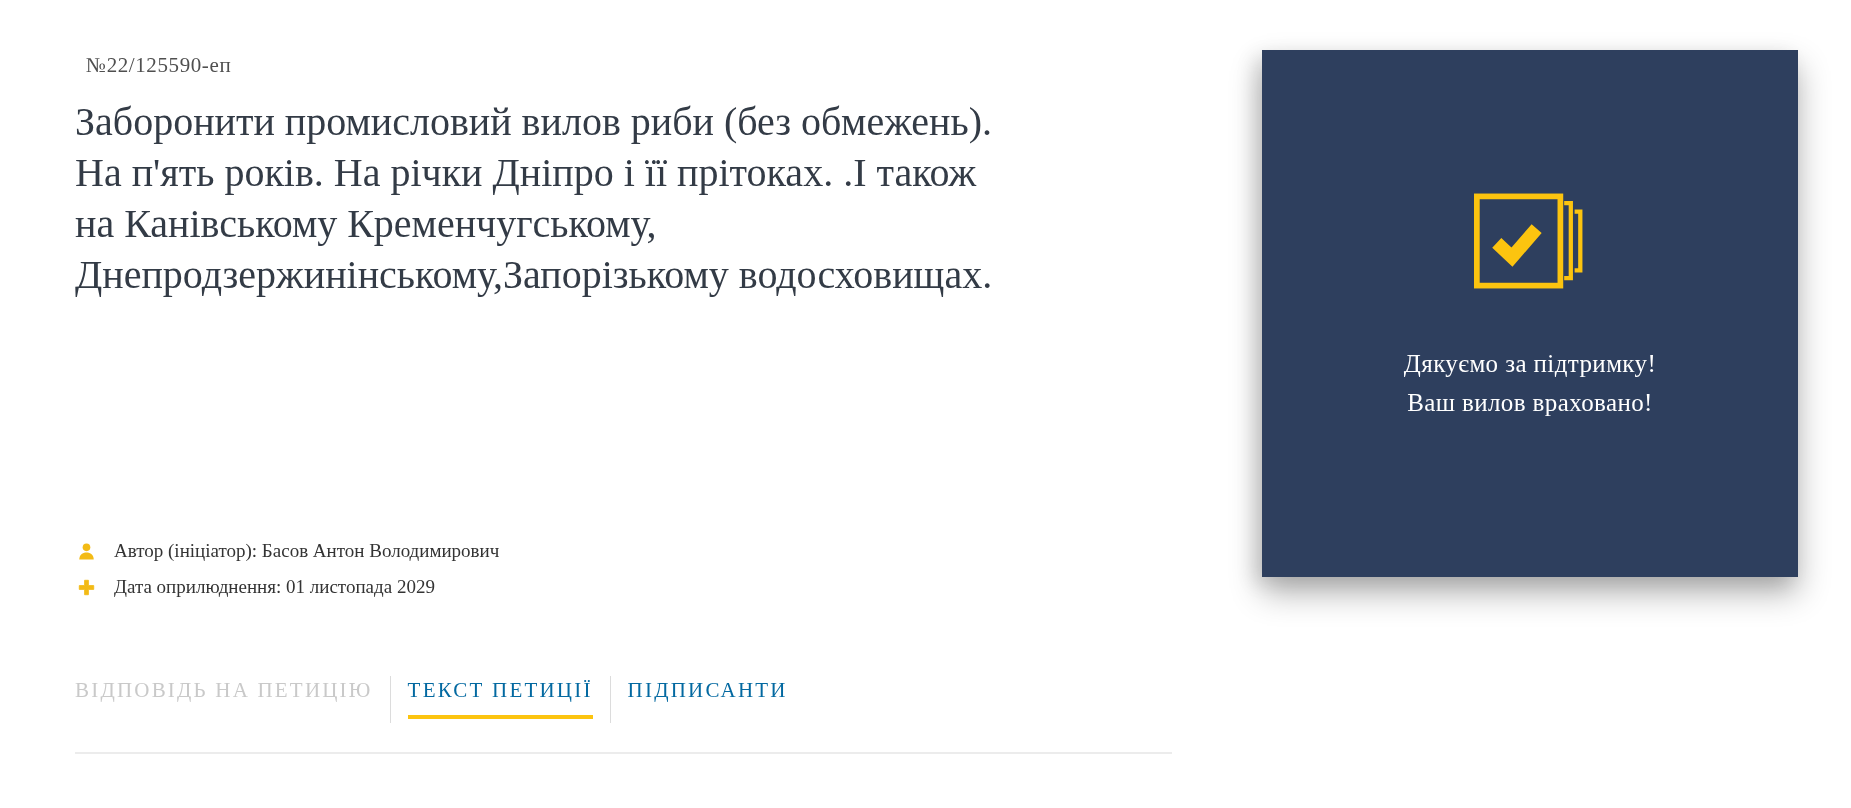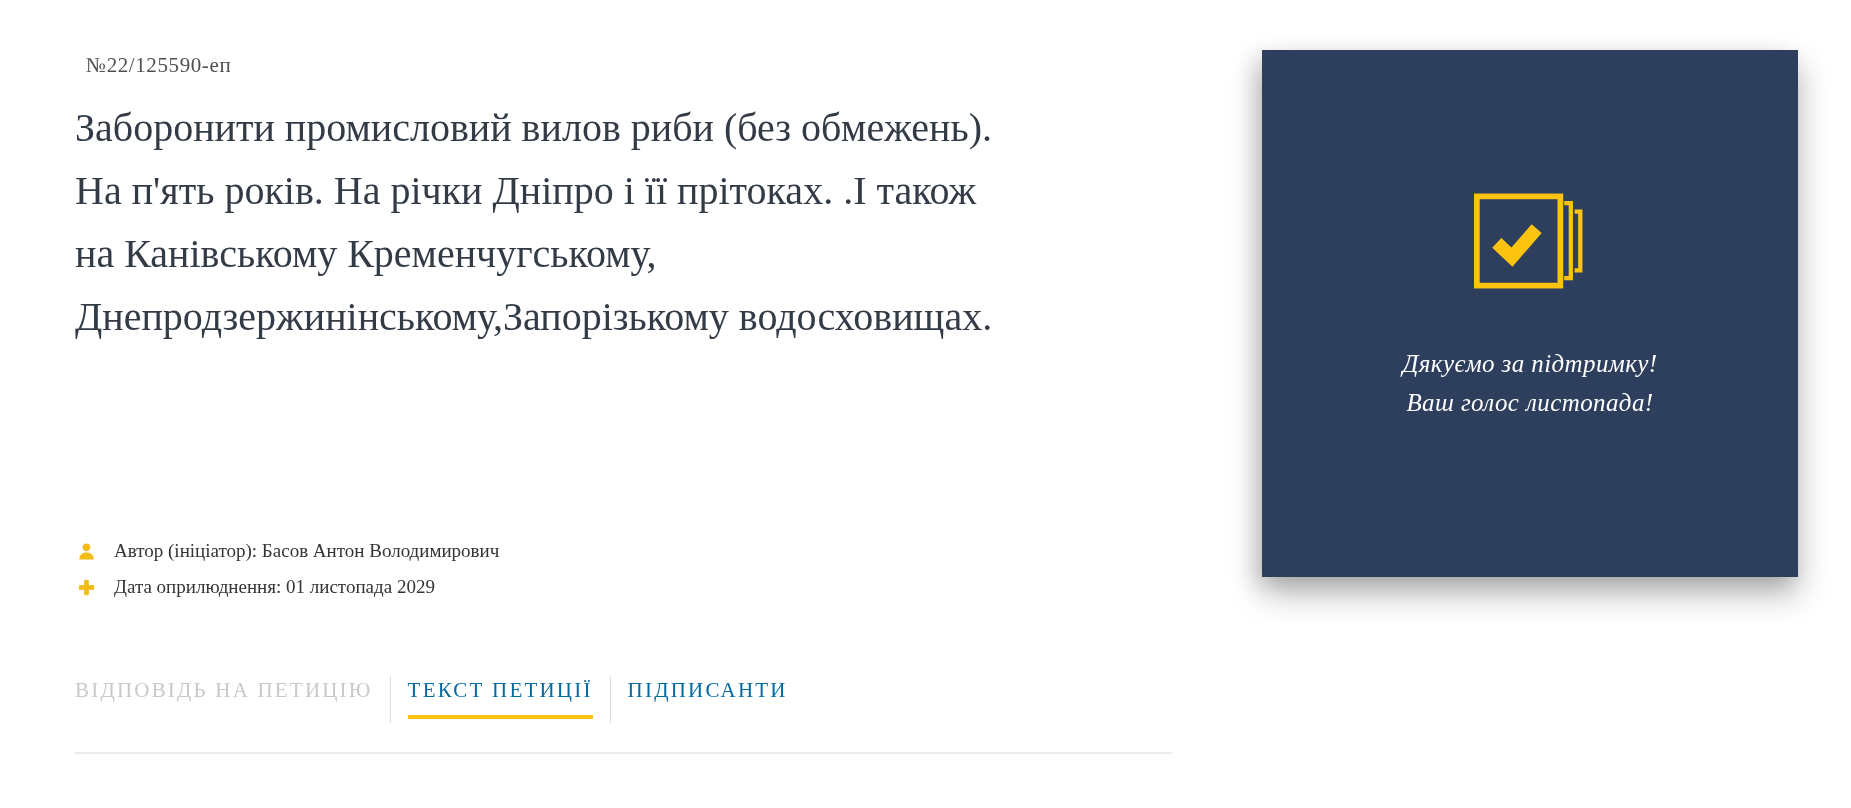--- a/index.html
+++ b/index.html
@@ -21,21 +21,21 @@
     letter-spacing: 0.6px;
     color: #4f4f4f;
   }
 
   .petition-title {
     position: absolute;
     left: 75px;
     top: 96px;
     width: 950px;
     font-size: 40px;
-    line-height: 63px;
+    line-height: 51px;
     font-weight: 400;
     color: #333b46;
   }
 
   .meta {
     position: absolute;
     left: 78px;
     top: 540px;
   }
   .meta-row {
@@ -94,21 +94,20 @@
     position: absolute;
     left: 1262px;
     top: 50px;
     width: 536px;
     height: 527px;
     background: #2e3f5e;
     box-shadow: -8px 6px 18px rgba(0,0,0,0.10), 0 16px 30px rgba(0,0,0,0.30);
     display: flex;
     flex-direction: column;
     align-items: center;
-    font-style: italic;
   }
   .vote-card .doc-icon {
     margin-top: 142px;
     width: 112px;
     height: 98px;
   }
   .vote-card .doc-icon svg { width: 100%; height: 100%; }
   .vote-card .thanks {
     margin-top: 54px;
     text-align: center;
@@ -159,15 +158,15 @@
   <span class="doc-icon">
     <svg viewBox="0 0 118 100" aria-hidden="true">
       <rect x="3" y="3" width="88" height="94" fill="none" stroke="#FCC40F" stroke-width="6"></rect>
       <path d="M95 10 h7 v79 h-7" fill="none" stroke="#FCC40F" stroke-width="4.5"></path>
       <path d="M106 19 h6 v62 h-6" fill="none" stroke="#FCC40F" stroke-width="4.5"></path>
       <path d="M24 52 L40 67 L66 37" fill="none" stroke="#FCC40F" stroke-width="14" stroke-linecap="butt" stroke-linejoin="miter"></path>
     </svg>
   </span>
   <div class="thanks">
     <div>Дякуємо за підтримку!</div>
-    <div>Ваш голос листопада!</div>
+    <div>Ваш вилов враховано!</div>
   </div>
 </aside>
 
 </body></html>

